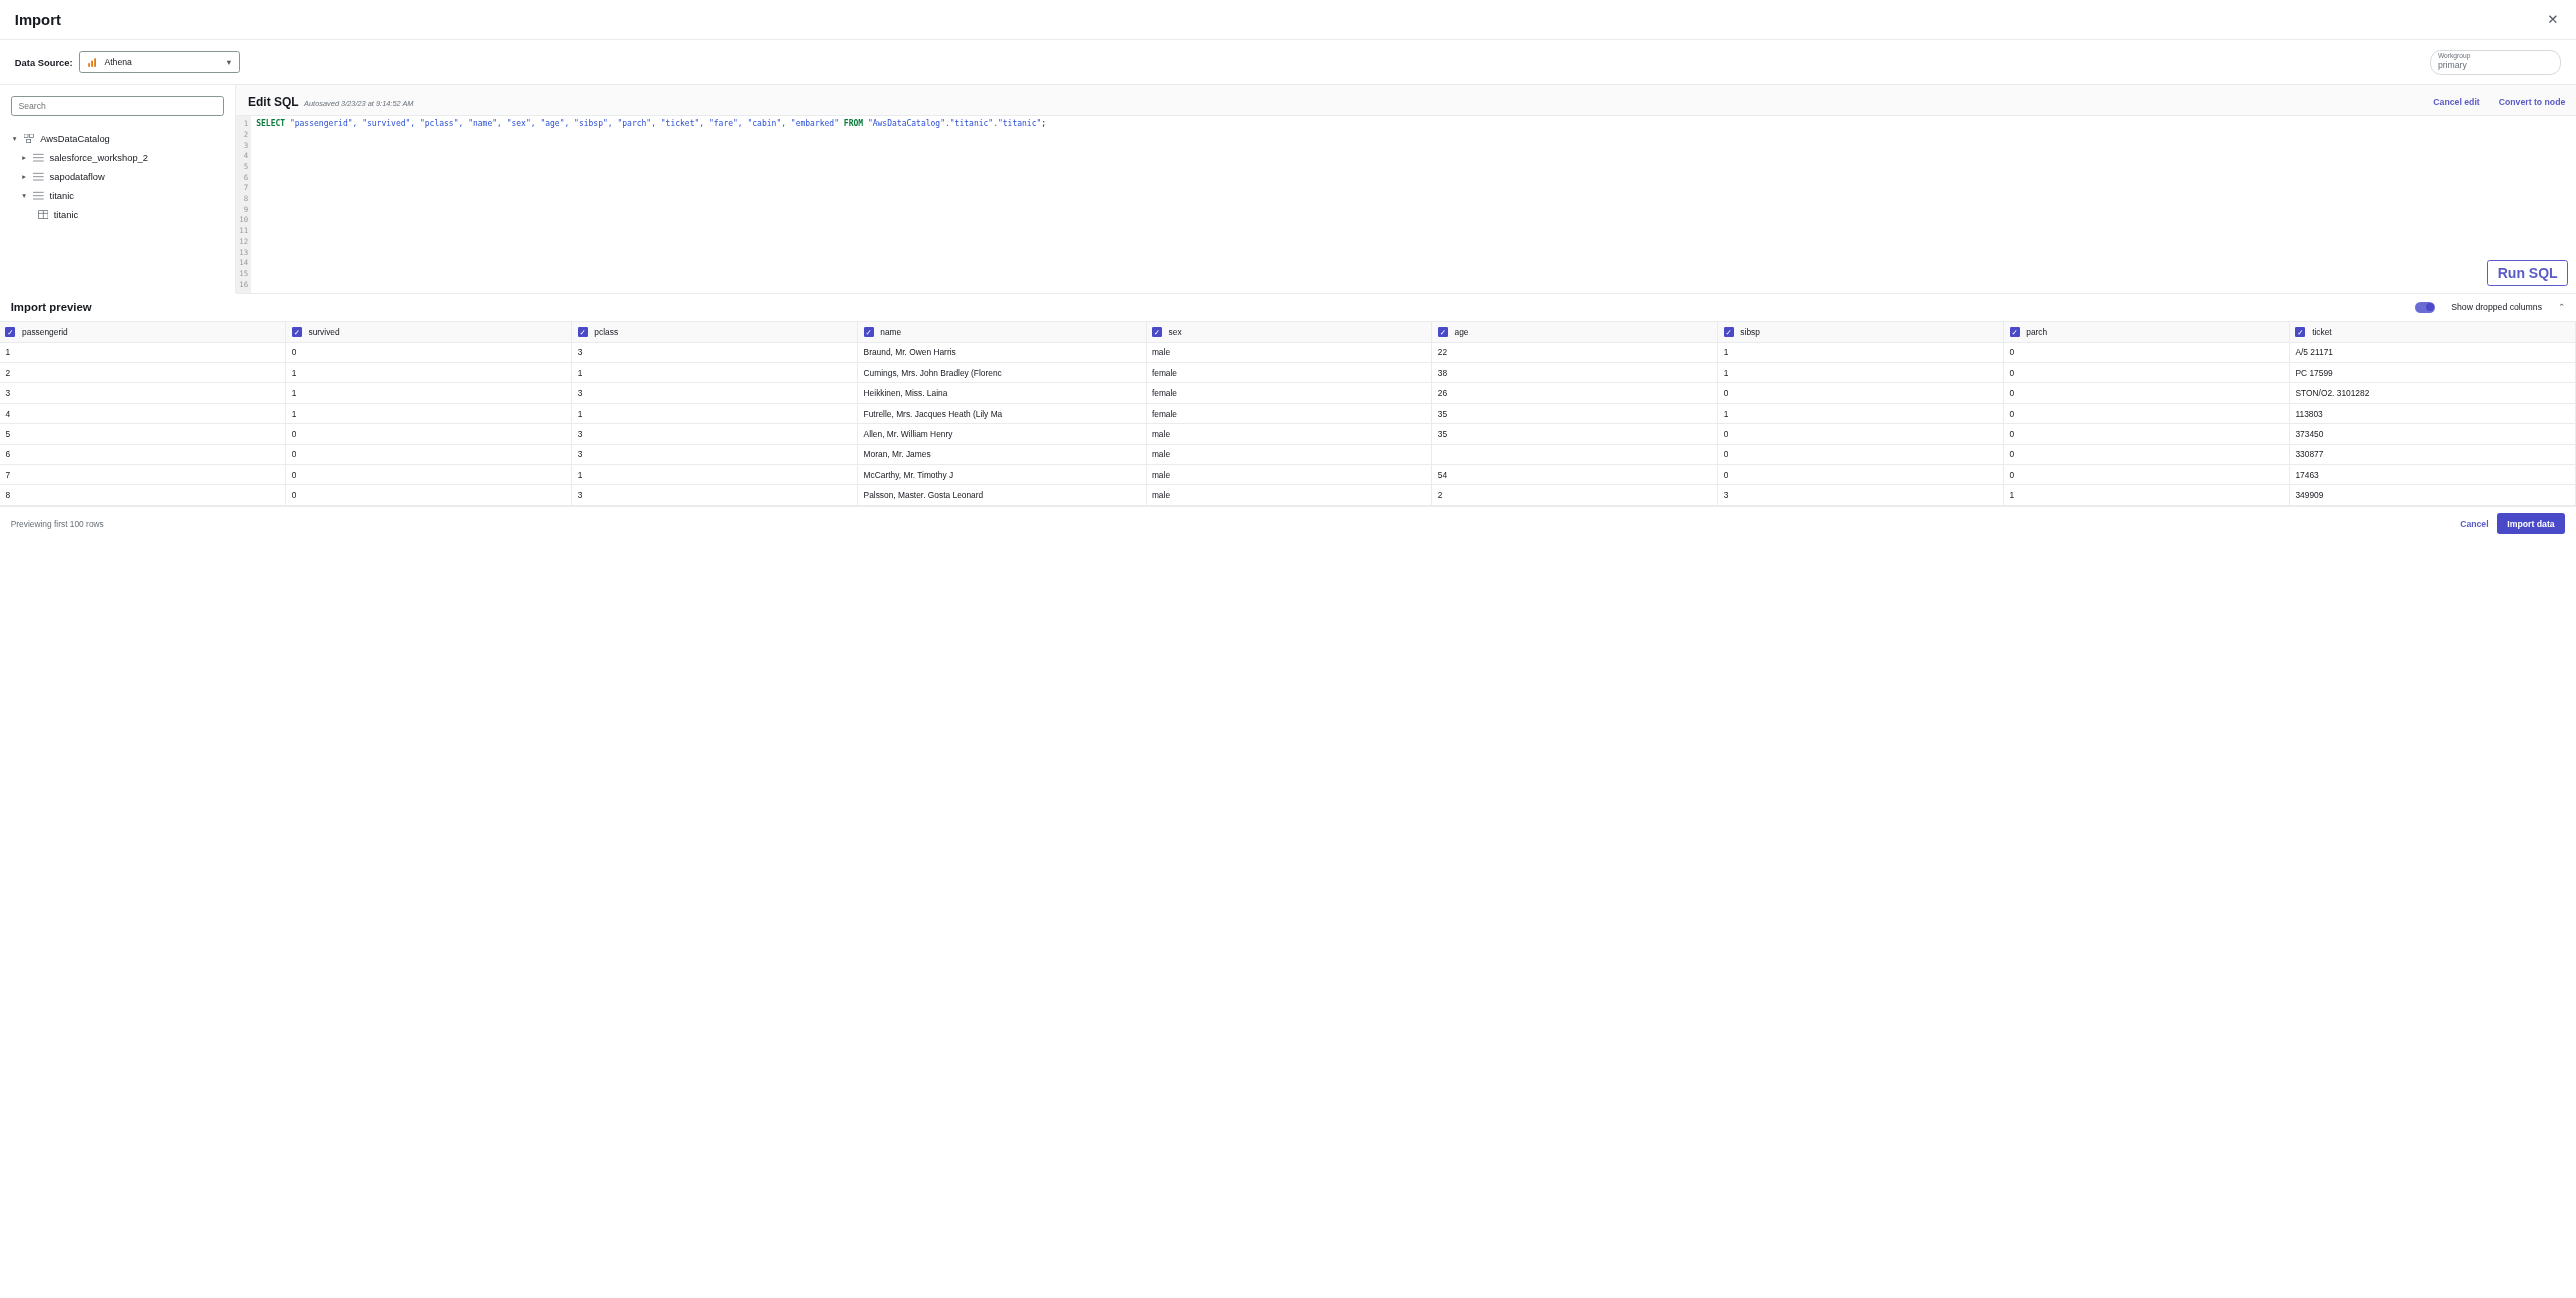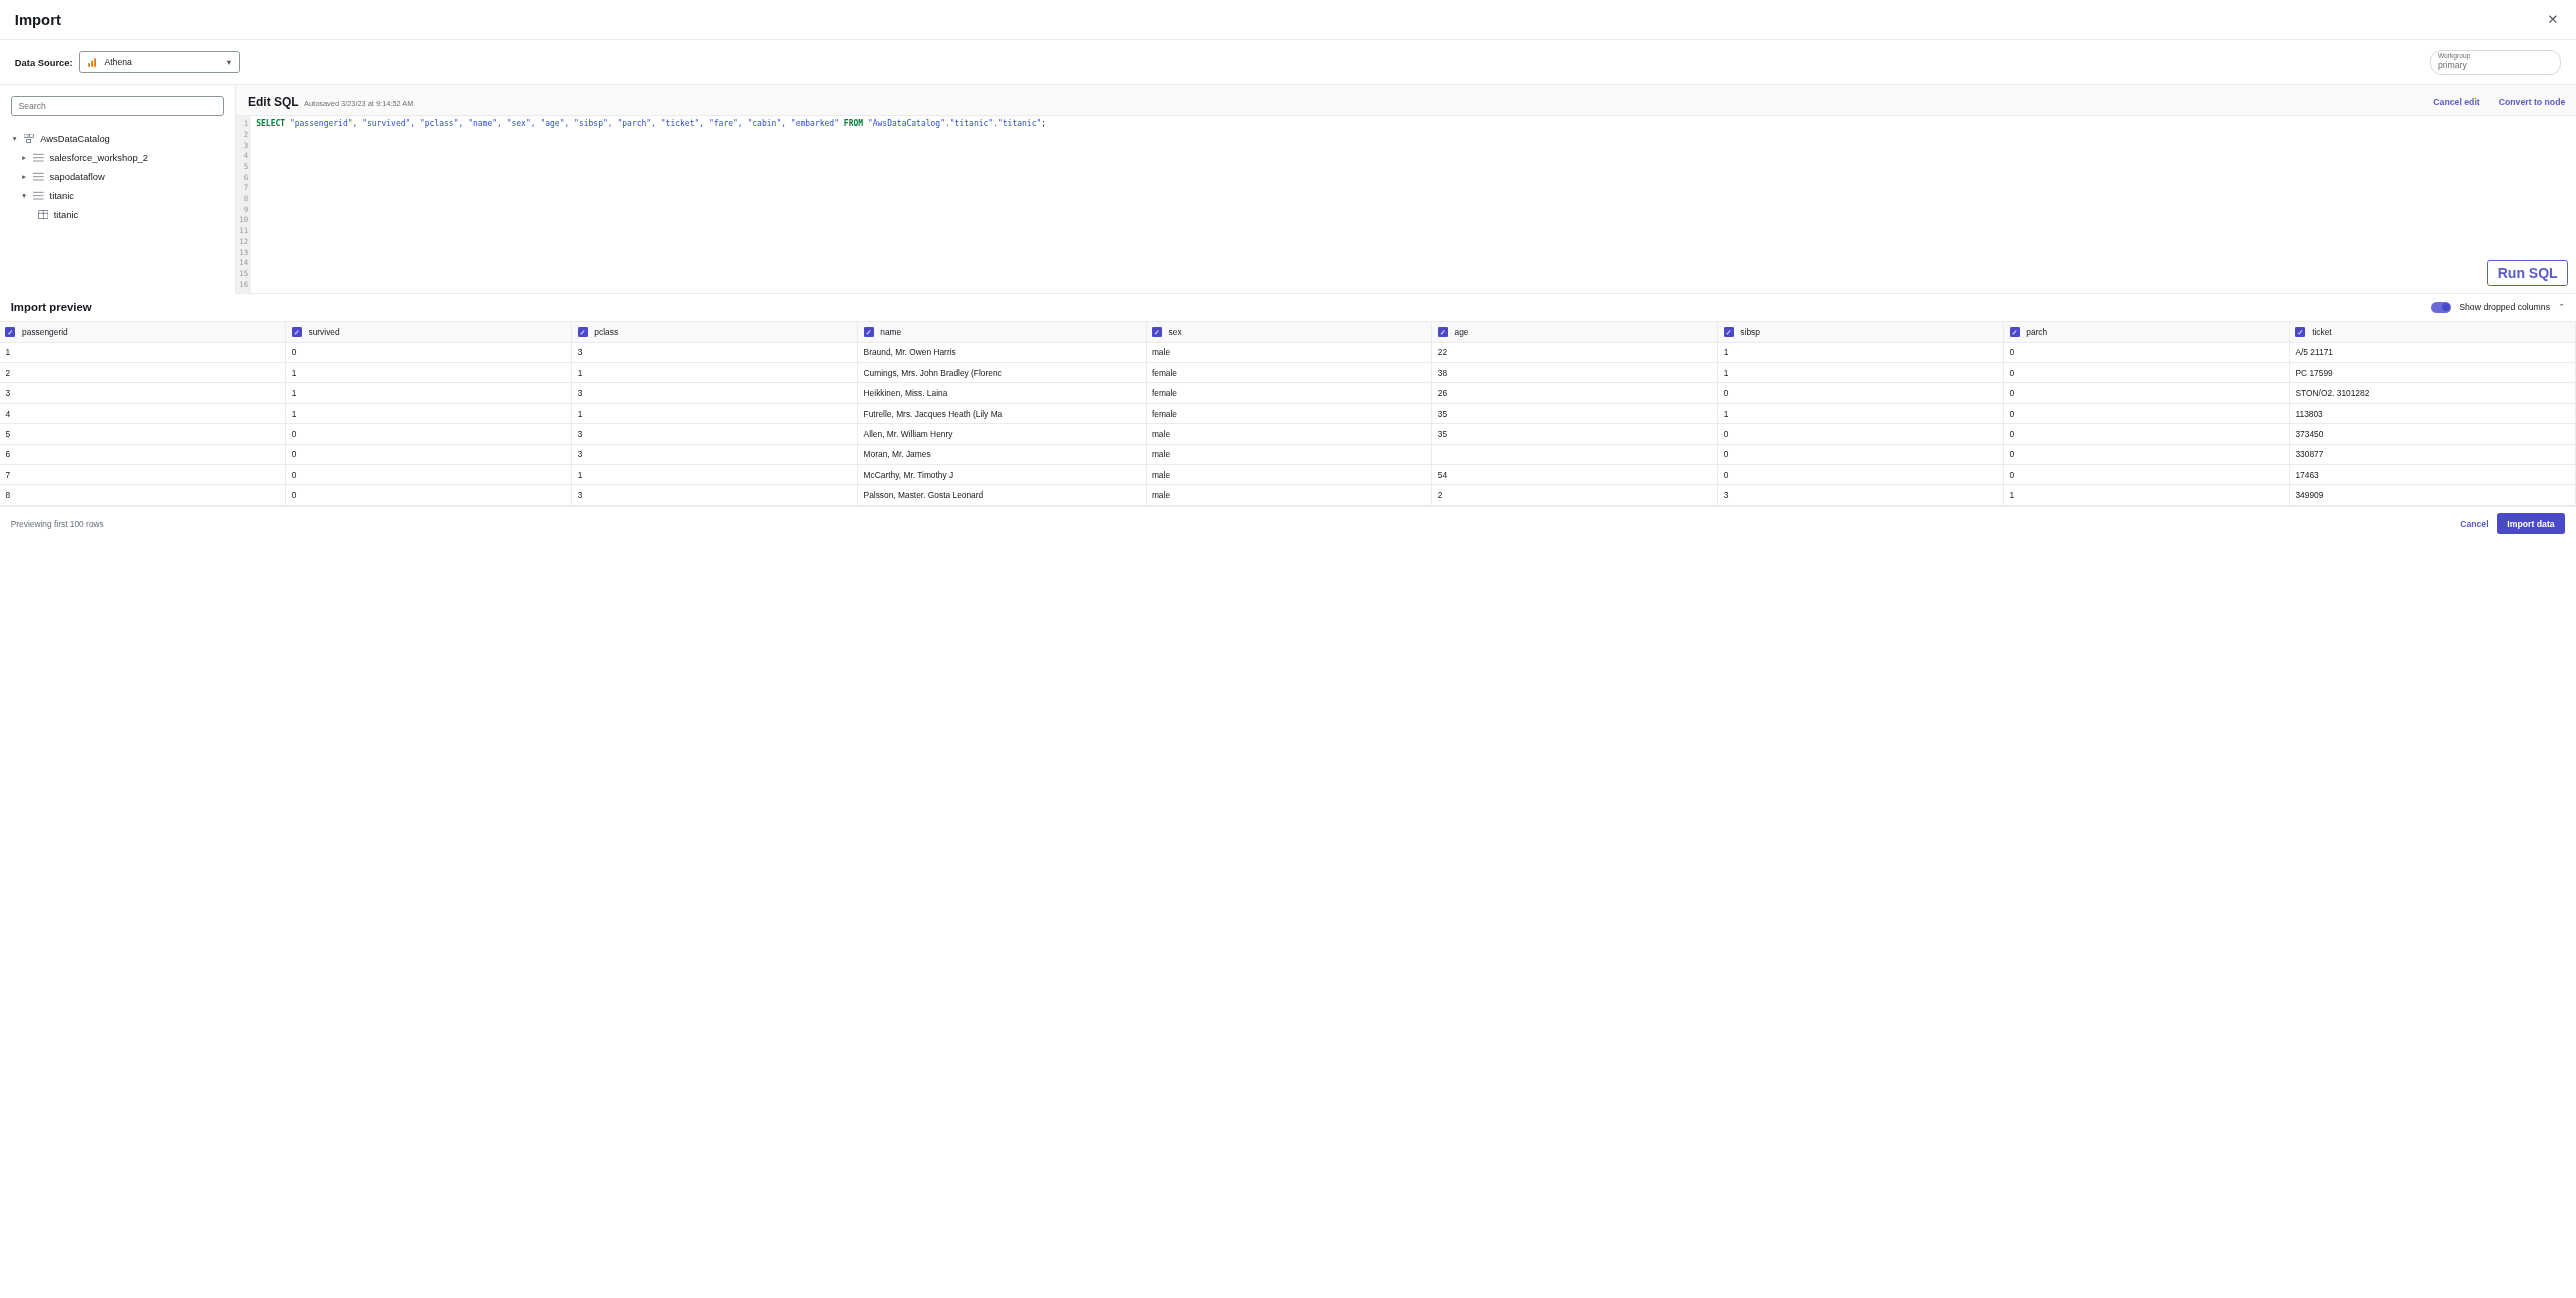--- a/index.html
+++ b/index.html
@@ -23,34 +23,34 @@
   .tree { margin-top: 13.4px; }
   .tree-row { display: flex; align-items: center; gap: 5.4px; padding: 4px 0; cursor: pointer; font-size: 9.4px; }
   .tree-indent1 { padding-left: 9.4px; }
   .tree-indent2 { padding-left: 27px; }
   .caret { width: 8px; font-size: 7.4px; color: #545b64; display: inline-block; text-align: center; }
   .tree-icon { width: 10.7px; height: 9.4px; display: inline-flex; align-items: center; justify-content: center; }
   .right-panel { flex: 1; background: #fafafa; display: flex; flex-direction: column; }
   .sql-header { display: flex; align-items: center; justify-content: space-between; padding: 9.4px 10.7px 6.7px 12px; }
   .sql-header-left { display: flex; align-items: baseline; gap: 5.4px; }
   .sql-title { font-size: 12px; font-weight: 700; }
-  .autosaved { font-size: 7.4px; color: #687078; }
+  .autosaved { font-size: 7.4px; color: #687078; font-style: italic; }
   .sql-actions { display: flex; gap: 19px; }
   .link-btn { color: #5a5ac8; font-weight: 600; font-size: 8.7px; cursor: pointer; background: none; border: none; }
   .editor-area { flex: 1; display: flex; background: #fff; border-top: 0.7px solid #e9ebed; border-bottom: 0.7px solid #e9ebed; position: relative; }
   .gutter { background: #f0f0f0; padding: 2.7px 2.7px; text-align: right; color: #999; font-size: 7.4px; line-height: 10.7px; font-family: ui-monospace, Menlo, monospace; min-width: 14.8px; }
   .code { flex: 1; padding: 2.7px 5.4px; font-family: ui-monospace, Menlo, monospace; font-size: 8px; line-height: 10.7px; white-space: nowrap; overflow: hidden; }
   .kw-select { color: #0a7a3b; font-weight: 600; }
   .kw-from { color: #0a7a3b; font-weight: 600; }
   .str { color: #2a4fd5; }
   .run-sql-wrap { position: absolute; right: 8px; bottom: 6.7px; }
   .run-sql-btn { border: 0.7px solid #5a5ac8; background: #fff; color: #5a5ac8; font-weight: 600; border-radius: 2.7px; padding: 4px 9.4px; cursor: pointer; font-size: 14px; }
   .preview-header { display: flex; align-items: center; justify-content: space-between; padding: 8px 10.7px; }
   .preview-title { font-size: 11.4px; font-weight: 700; }
-  .preview-right { display: flex; align-items: center; gap: 8px; }
+  .preview-right { display: flex; align-items: center; gap: 16px; }
   .toggle { width: 20px; height: 10.7px; background: #6b6bd6; border-radius: 6.7px; position: relative; cursor: pointer; }
   .toggle::after { content:""; position: absolute; right: 1.3px; top: 1.3px; width: 8px; height: 8px; background: #4a4ac9; border-radius: 50%; }
   .collapse-ico { font-size: 8.7px; color: #545b64; cursor: pointer; }
   .table-wrap { overflow-x: auto; border-top: 0.7px solid #e9ebed; }
   table { border-collapse: collapse; width: 100%; min-width: 1034px; }
   th, td { text-align: left; padding: 4.7px 5.4px; border-bottom: 0.7px solid #e9ebed; border-right: 0.7px solid #e9ebed; font-size: 8.4px; white-space: nowrap; overflow: hidden; }
   th { background: #f9f9fa; font-weight: 400; }
   .th-inner { display: flex; align-items: center; gap: 6.7px; }
   .chk { width: 10px; height: 10px; background: #4a4ac9; border-radius: 1.3px; display: inline-flex; align-items: center; justify-content: center; color: #fff; font-size: 7.4px; cursor: pointer; }
   col.c-pid { width: 117px; } col.c-surv { width: 117px; } col.c-pcls { width: 117px; } col.c-name { width: 118px; } col.c-sex { width: 117px; } col.c-age { width: 117px; } col.c-sib { width: 117px; } col.c-par { width: 117px; } col.c-tkt { width: 117px; }

